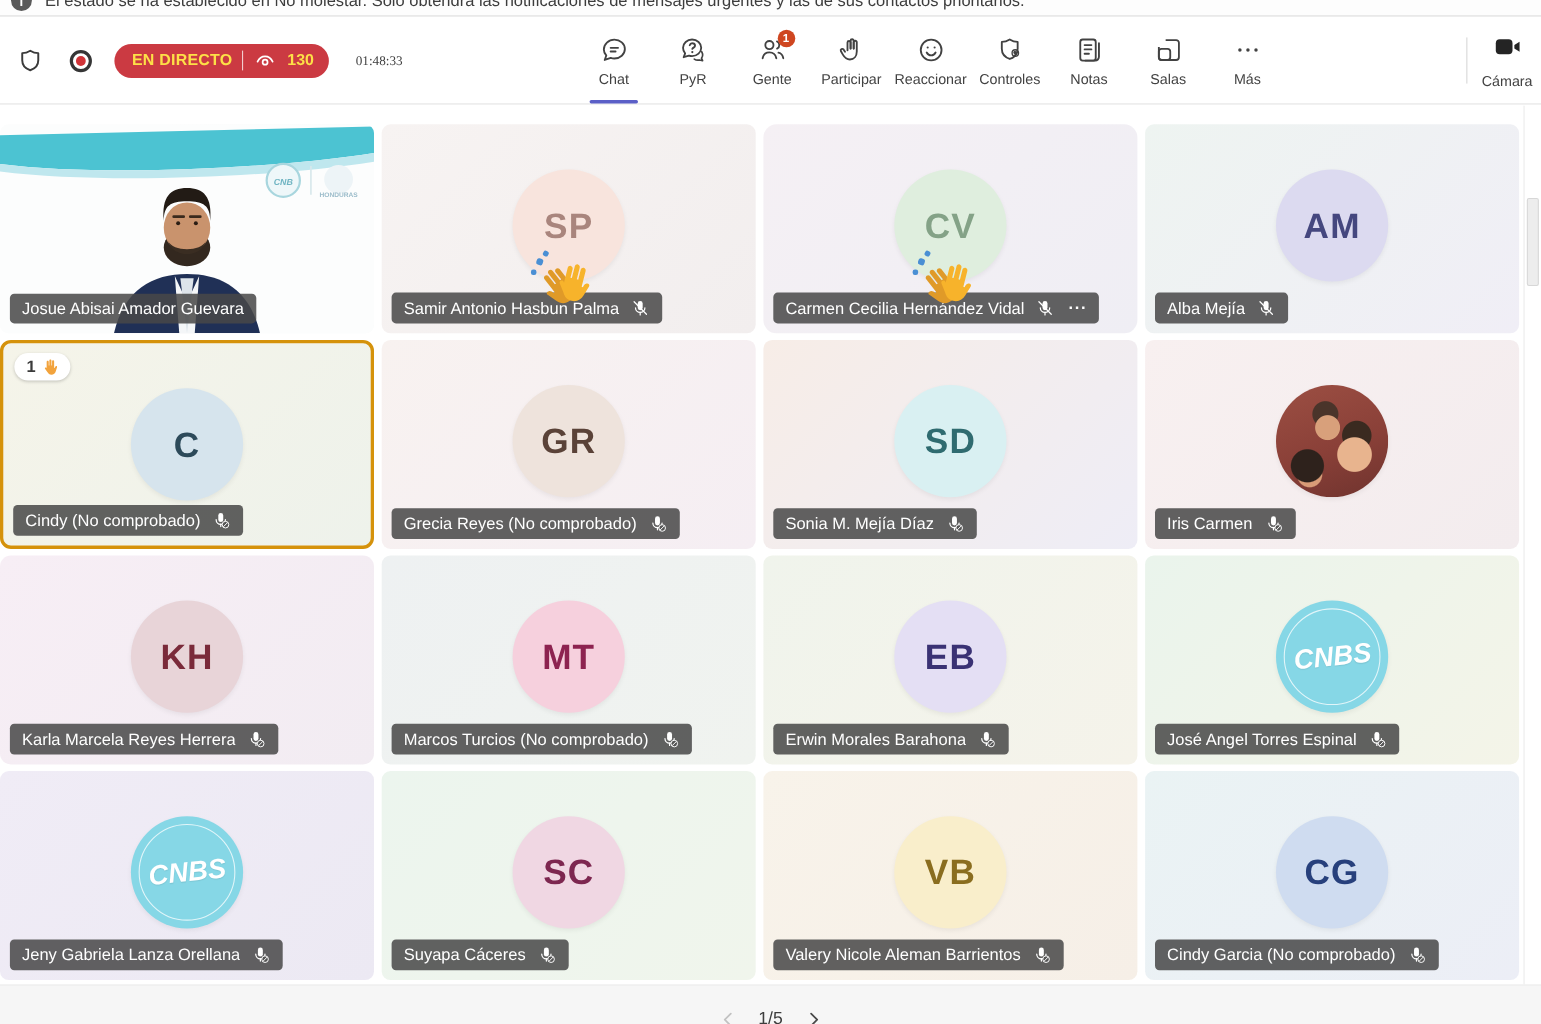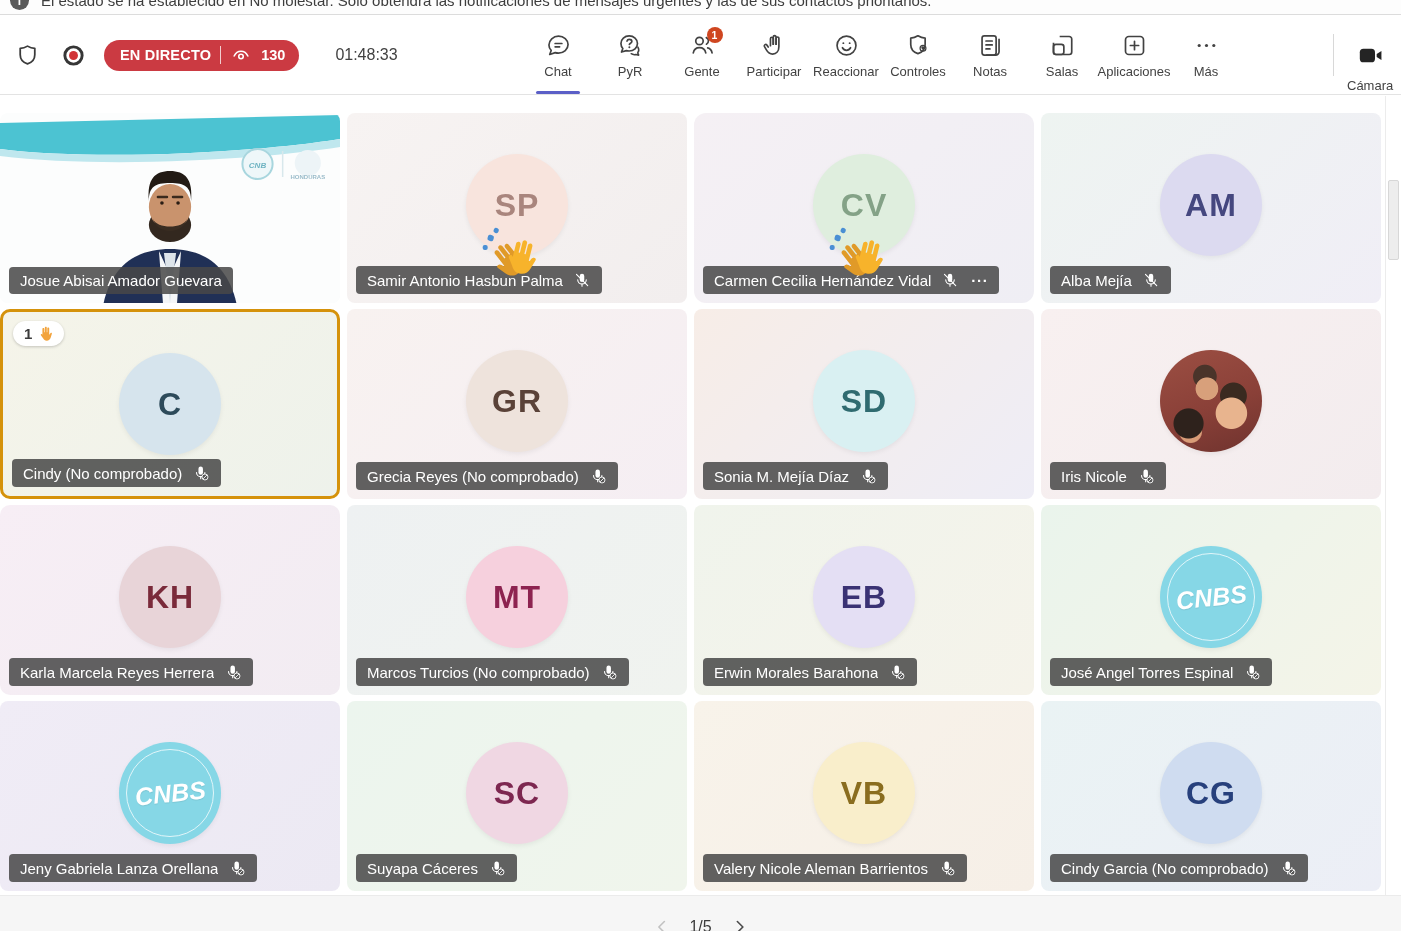--- a/index.html
+++ b/index.html
@@ -9,34 +9,34 @@
   
   .notif { position:absolute; top:0; left:0; width:100%; height:15px; background:#fdfdfd; border-bottom:1px solid #dcdcdc; overflow:hidden; }
   .notif-inner { position:absolute; top:-9px; left:10px; display:flex; align-items:center; gap:12px; white-space:nowrap; }
   .notif-icon { width:19px; height:19px; border-radius:50%; background:#5a5a5a; color:#fff; font-size:12px; font-weight:bold; display:flex; align-items:center; justify-content:center; flex:0 0 auto; }
   .notif-text { font-size:15px; color:#3d3d3d; }
 
   
   .toolbar { position:absolute; top:16px; left:0; width:100%; height:79px; background:#fff; border-bottom:1px solid #e3e3e3; }
   .tb-left { position:absolute; left:12px; top:0; height:100%; display:flex; align-items:center; gap:16px; }
   .tb-icon-btn { width:30px; height:30px; display:flex; align-items:center; justify-content:center; }
-  .live-pill { display:flex; align-items:center; gap:9px; height:31px; padding:0 14px 0 16px; border-radius:16px; background:var(--live-red); color:#ffffff; }
+  .live-pill { display:flex; align-items:center; gap:9px; height:31px; padding:0 14px 0 16px; border-radius:16px; background:var(--live-red); color:#fde047; }
   .live-label { font-size:14.5px; font-weight:bold; letter-spacing:.2px; }
   .live-sep { width:1px; height:18px; background:rgba(255,255,255,.75); }
   .live-count { font-size:14.5px; font-weight:bold; }
-  .timer { font-size:16px; color:#424242; margin-left:20px; }
+  .timer { font-size:12px; color:#424242; margin-left:8px;font-family:Liberation Serif, serif; }
 
   .tb-center { position:absolute; left:522px; top:0; height:100%; display:flex; align-items:stretch; }
   .tb-btn { position:relative; width:72px; display:flex; flex-direction:column; align-items:center; justify-content:center; gap:5px; cursor:pointer; }
   .tb-btn .ic { position:relative; width:27px; height:27px; }
   .tb-btn .lbl { font-size:13px; color:#424242; white-space:nowrap; }
   .tb-btn.active::after { content:""; position:absolute; bottom:0; left:14px; right:14px; height:3px; border-radius:2px; background:var(--accent); }
   .tb-badge { position:absolute; top:-5px; right:-7px; min-width:16px; height:16px; border-radius:8px; background:var(--badge-red); color:#fff; font-size:10.5px; font-weight:bold; display:flex; align-items:center; justify-content:center; padding:0 4px; }
   .tb-divider { position:absolute; left:1333px; top:18px; width:1px; height:42px; background:#d8d8d8; }
-  .tb-camera { position:absolute; left:1347px; top:12px; height:100%; display:flex; flex-direction:column; align-items:center; justify-content:center; gap:5px; cursor:pointer; }
+  .tb-camera { position:absolute; left:1347px; top:0; height:100%; display:flex; flex-direction:column; align-items:center; justify-content:center; gap:5px; cursor:pointer; }
   .tb-camera .lbl { font-size:13px; color:#424242; }
 
   
   .stage { position:absolute; top:96px; left:0; width:100%; height:799px; background:#fff; }
   .grid { position:absolute; top:17px; left:0; width:1381px; display:grid; grid-template-columns:repeat(4,1fr); grid-auto-rows:190px; gap:6px 7px; }
   .tile { position:relative; border-radius:8px; overflow:hidden; }
   .tile.highlighted { border:3px solid var(--hand-amber); border-radius:10px; }
   .avatar { position:absolute; left:50%; top:41px; transform:translateX(-50%); width:102px; height:102px; border-radius:50%; display:flex; align-items:center; justify-content:center; box-shadow:0 2px 5px rgba(0,0,0,.06); }
   .avatar .init { font-size:32px; font-weight:600; letter-spacing:1px; }
   .avatar.logo-avatar::before { content:""; position:absolute; inset:7px; border-radius:50%; border:1.5px solid rgba(255,255,255,.75); }
@@ -196,29 +196,20 @@
           <span class="lbl">Notas</span>
         </div>
         <div class="tb-btn">
           <span class="ic"><svg viewBox="0 0 24 24" width="27" height="27">
               <g fill="none" stroke="#424242" stroke-width="1.5" stroke-linejoin="round">
                 <path d="M9.5 4H18a2.2 2.2 0 0 1 2.2 2.2V17.8A2.2 2.2 0 0 1 18 20H6.2A2.2 2.2 0 0 1 4 17.8V9.5"></path>
                 <rect x="4" y="11" width="9.2" height="9" rx="2.2"></rect>
               </g>
             </svg></span>
           <span class="lbl">Salas</span>
-        </div>
-        <div class="tb-btn">
-          <span class="ic"><svg viewBox="0 0 24 24" width="27" height="27">
-              <g fill="none" stroke="#424242" stroke-width="1.5" stroke-linecap="round" stroke-linejoin="round">
-                <rect x="4" y="4" width="16" height="16" rx="3"></rect>
-                <path d="M12 8.3v7.4M8.3 12h7.4"></path>
-              </g>
-            </svg></span>
-          <span class="lbl">Aplicaciones</span>
         </div>
         <div class="tb-btn">
           <span class="ic"><svg viewBox="0 0 24 24" width="27" height="27">
               <g fill="#424242">
                 <circle cx="5.5" cy="12" r="1.4"></circle>
                 <circle cx="12" cy="12" r="1.4"></circle>
                 <circle cx="18.5" cy="12" r="1.4"></circle>
               </g>
             </svg></span>
           <span class="lbl">Más</span>
@@ -407,21 +398,21 @@
                 </g>
                 <circle cx="17.3" cy="17.3" r="4" fill="#565656" stroke="#fff" stroke-width="1.2"></circle>
                 <path d="M14.7 19.9l5.2-5.2" stroke="#fff" stroke-width="1.2"></path>
               </svg>
             </span>
           </div>
         </div>
         <div class="tile" style="background: linear-gradient(135deg, rgb(248, 240, 240), rgb(243, 236, 238));">
           <div class="avatar photo-avatar"></div>
           <div class="name-pill">
-            <span class="nm">Iris Nicole</span>
+            <span class="nm">Iris Carmen</span>
             <span class="mic">
               <svg viewBox="0 0 24 24" width="18" height="18">
                 <g fill="none" stroke="#fff" stroke-width="1.5" stroke-linecap="round">
                   <rect x="8.6" y="3.2" width="6" height="11" rx="3" fill="#fff" stroke="none"></rect>
                   <path d="M6 11.3a5.6 5.6 0 0 0 11.2 0"></path>
                   <path d="M11.6 16.6v3"></path>
                 </g>
                 <circle cx="17.3" cy="17.3" r="4" fill="#565656" stroke="#fff" stroke-width="1.2"></circle>
                 <path d="M14.7 19.9l5.2-5.2" stroke="#fff" stroke-width="1.2"></path>
               </svg>

